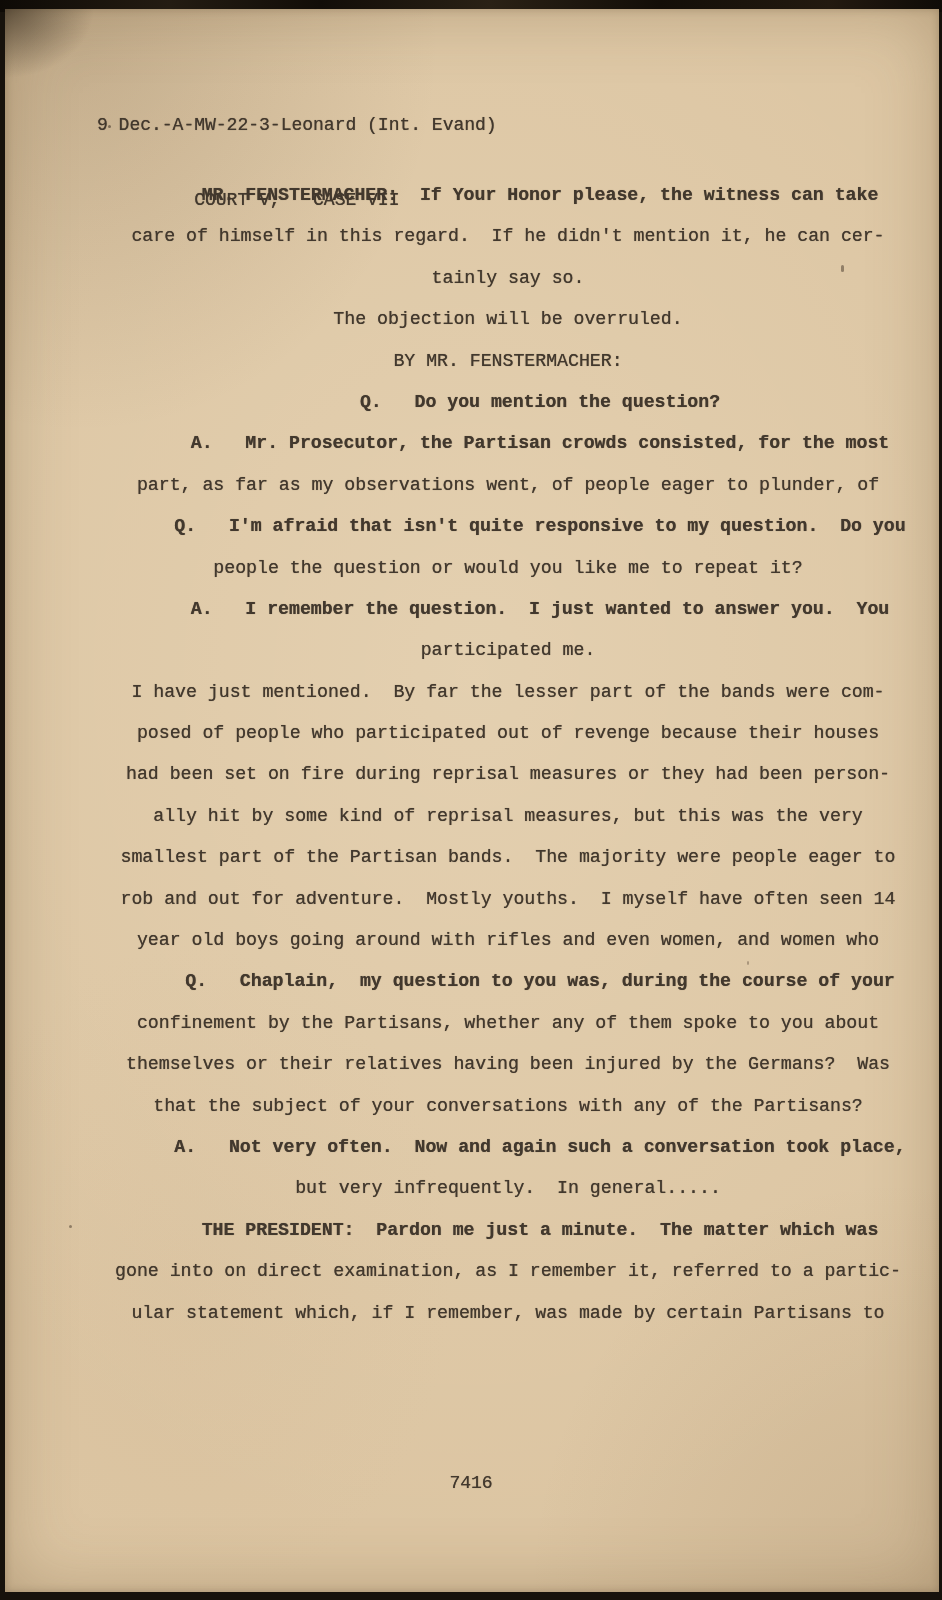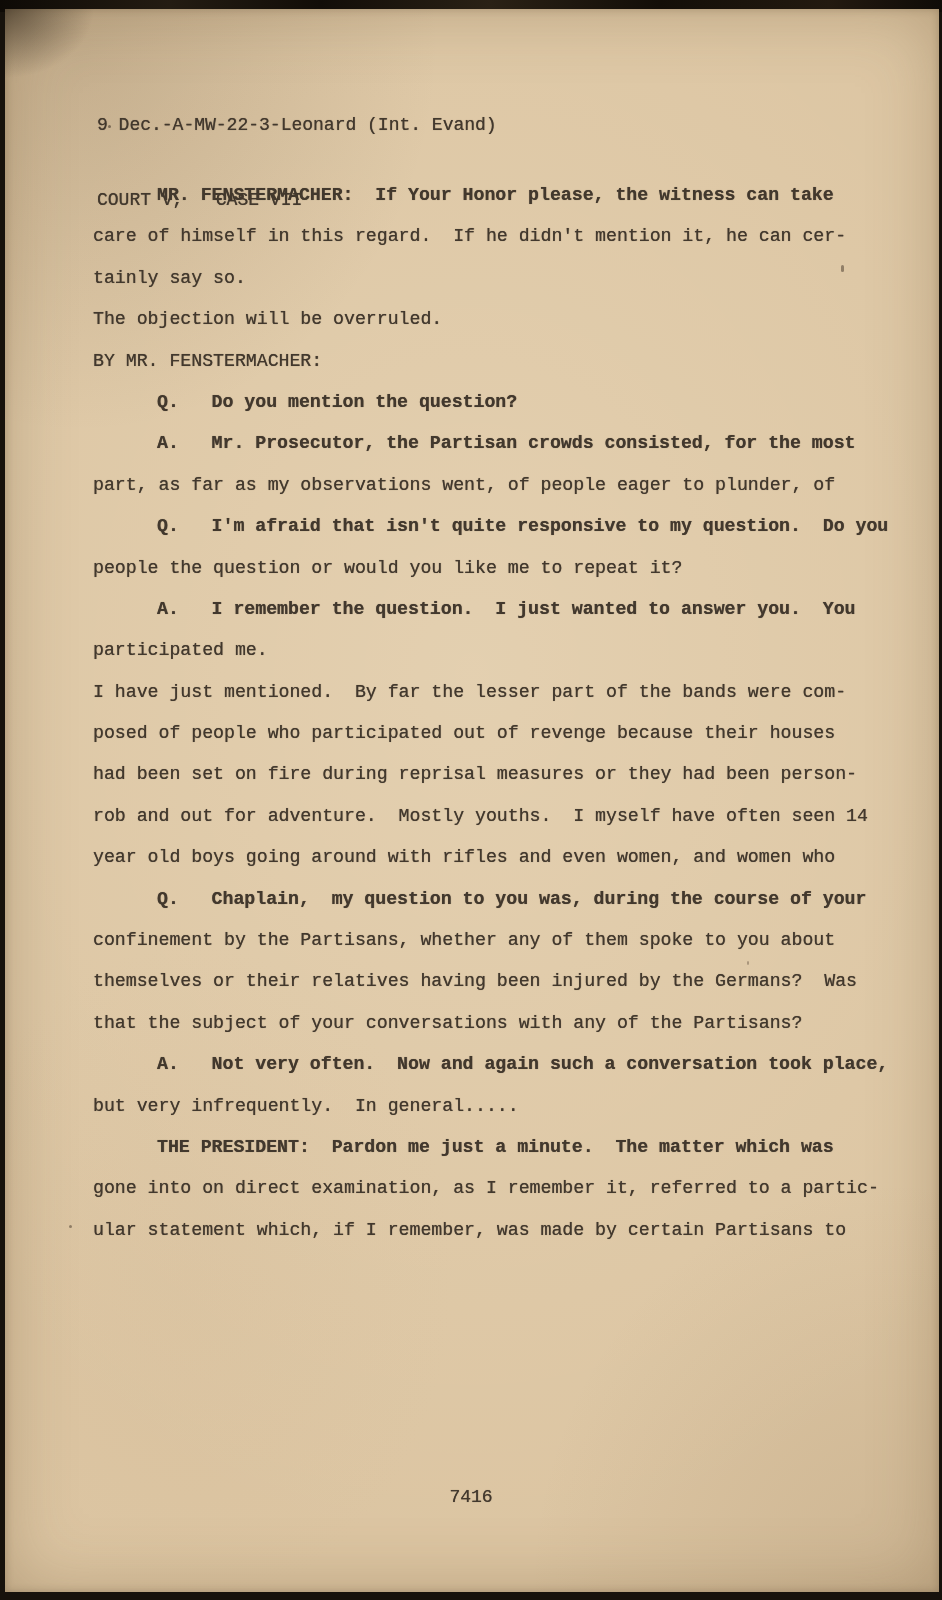--- a/index.html
+++ b/index.html
@@ -35,20 +35,21 @@
       inset 0 0 70px rgba(105,80,48,0.32),
       inset 0 0 8px rgba(70,52,30,0.28);
   }
   .corner-shade {
     position: absolute; left: 0; top: 0; width: 90px; height: 70px;
     background: radial-gradient(ellipse at 0% 0%, rgba(30,22,13,0.55), rgba(30,22,13,0) 70%);
   }
   .ink {
     color: #42382d;
     text-shadow: 0 0 0.7px rgba(66,56,45,0.75), 0.4px 0.4px 0.4px rgba(66,56,45,0.25);
+    text-align: center;
   }
   .doc-header {
     position: absolute;
     left: 92px; top: 54px;
     font-size: 18px;
     line-height: 25px;
     white-space: pre;
   }
   .doc-body {
     position: absolute;
@@ -59,21 +60,20 @@
   }
   .line { white-space: pre; height: 41.4px; }
   .indent { padding-left: 64px; font-weight: bold; }
   .page-number {
     position: absolute;
     left: 0; top: 1473px;
     width: 942px;
     text-align: center;
     font-size: 18px;
     white-space: pre;
-    margin-top: 14px;
   }
   .speck {
     position: absolute;
     background: rgba(60,48,35,0.8);
     border-radius: 50%;
   }
   .speck.s1 { left: 103px; top: 116px; width: 3px; height: 3px; opacity: .7; }
   .speck.s2 { left: 836px; top: 256px; width: 3px; height: 7px; border-radius: 2px; opacity: .6; }
   .speck.s3 { left: 64px; top: 1216px; width: 3px; height: 3px; opacity: .6; }
   .speck.s4 { left: 742px; top: 952px; width: 2px; height: 4px; opacity: .45; }
@@ -101,20 +101,22 @@
       <div class="line indent">Q.   Do you mention the question?</div>
       <div class="line indent">A.   Mr. Prosecutor, the Partisan crowds consisted, for the most</div>
       <div class="line">part, as far as my observations went, of people eager to plunder, of</div>
       <div class="line indent">Q.   I'm afraid that isn't quite responsive to my question.  Do you</div>
       <div class="line">people the question or would you like me to repeat it?</div>
       <div class="line indent">A.   I remember the question.  I just wanted to answer you.  You</div>
       <div class="line">participated me.</div>
       <div class="line">I have just mentioned.  By far the lesser part of the bands were com-</div>
       <div class="line">posed of people who participated out of revenge because their houses</div>
       <div class="line">had been set on fire during reprisal measures or they had been person-</div>
+      <div class="line">ally hit by some kind of reprisal measures, but this was the very</div>
+      <div class="line">smallest part of the Partisan bands.  The majority were people eager to</div>
       <div class="line">rob and out for adventure.  Mostly youths.  I myself have often seen 14</div>
       <div class="line">year old boys going around with rifles and even women, and women who</div>
       <div class="line indent">Q.   Chaplain,  my question to you was, during the course of your</div>
       <div class="line">confinement by the Partisans, whether any of them spoke to you about</div>
       <div class="line">themselves or their relatives having been injured by the Germans?  Was</div>
       <div class="line">that the subject of your conversations with any of the Partisans?</div>
       <div class="line indent">A.   Not very often.  Now and again such a conversation took place,</div>
       <div class="line">but very infrequently.  In general.....</div>
       <div class="line indent">THE PRESIDENT:  Pardon me just a minute.  The matter which was</div>
       <div class="line">gone into on direct examination, as I remember it, referred to a partic-</div>

